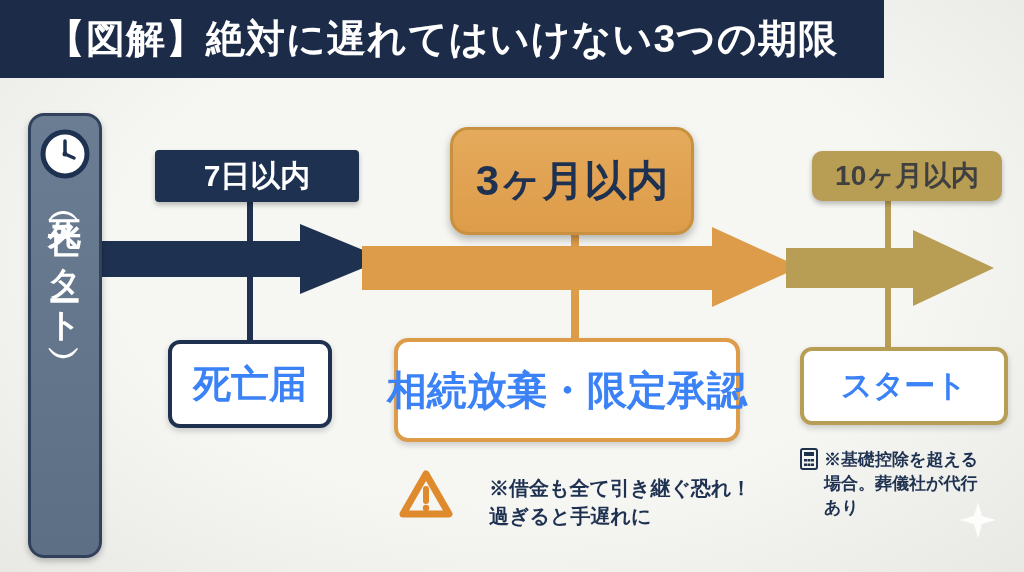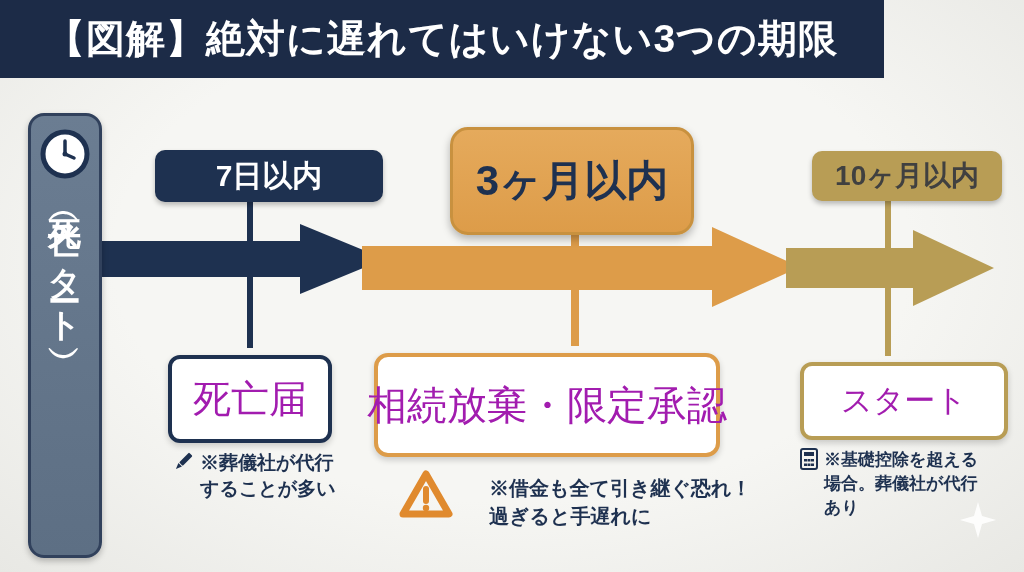--- a/index.html
+++ b/index.html
@@ -62,22 +62,22 @@
   }
 
   
   .badge {
     position: absolute;
     display: flex; align-items: center; justify-content: center;
     font-weight: bold;
     white-space: nowrap;
   }
   .badge-1 {
-    left: 155px; top: 150px; width: 228px; height: 52px;
-    background: #1e3150; border-radius: 10px;
+    left: 155px; top: 150px; width: 204px; height: 52px;
+    background: #1e3150; border-radius: 4px;
     color: #ffffff; font-size: 30px;
     box-shadow: 0 3px 5px rgba(0,0,0,0.25);
   }
   .badge-2 {
     left: 450px; top: 127px; width: 244px; height: 108px;
     background: linear-gradient(180deg, #e5aa5c 0%, #dd9c49 100%);
     border: 3px solid #c8913f;
     border-radius: 18px;
     color: #1e3150; font-size: 42px;
     box-shadow: 0 4px 8px rgba(0,0,0,0.28);
@@ -87,33 +87,32 @@
     background: #b89d55; border-radius: 10px;
     color: #404040; font-size: 28px;
     box-shadow: 0 3px 5px rgba(0,0,0,0.25);
   }
 
   
   .task-box {
     position: absolute;
     background: #ffffff;
     display: flex; align-items: center; justify-content: center;
-    font-weight: normal;
-    color: #a21caf;
+    font-weight: bold;
+    color: #3b82f6;
     white-space: nowrap;
     box-shadow: 0 3px 6px rgba(0,0,0,0.18);
-    margin-top: 15px;
   }
   .task-1 {
     left: 168px; top: 340px; width: 164px; height: 88px;
     border: 4px solid #1e3150; border-radius: 12px;
     font-size: 38px;
   }
   .task-2 {
-    left: 374px; top: 338px; width: 346px; height: 104px;
+    left: 394px; top: 338px; width: 346px; height: 104px;
     border: 4px solid #dd9c49; border-radius: 14px;
     font-size: 40px;
   }
   .task-3 {
     left: 800px; top: 347px; width: 208px; height: 78px;
     border: 4px solid #b89d55; border-radius: 12px;
     font-size: 31px;
   }
 
   
@@ -174,32 +173,20 @@
   </div>
 
   <div class="badge badge-1">7日以内</div>
   <div class="badge badge-2">3ヶ月以内</div>
   <div class="badge badge-3">10ヶ月以内</div>
 
   <div class="task-box task-1">死亡届</div>
   <div class="task-box task-2">相続放棄・限定承認</div>
   <div class="task-box task-3">スタート</div>
 
-  <div class="note note-1">
-    <span class="icon-wrap">
-      <svg width="22" height="24" viewBox="0 0 22 24">
-        <g transform="rotate(45 11 12)">
-          <rect x="8.5" y="1" width="5" height="14" rx="1" fill="#1e3150"></rect>
-          <polygon points="8.5,16 13.5,16 11,22" fill="#1e3150"></polygon>
-        </g>
-      </svg>
-    </span>
-    <span class="note-text">※葬儀社が代行
-することが多い</span>
-  </div>
 
   <div class="note note-2">
     <span class="icon-wrap">
       <svg width="56" height="54" viewBox="0 0 56 54">
         <polygon points="28,6 51,46 5,46" fill="none" stroke="#e08a2e" stroke-width="7" stroke-linejoin="round"></polygon>
         <line x1="28" y1="21" x2="28" y2="33" stroke="#e08a2e" stroke-width="6" stroke-linecap="round"></line>
         <circle cx="28" cy="40" r="3.2" fill="#e08a2e"></circle>
       </svg>
     </span>
     <span class="note-text">※借金も全て引き継ぐ恐れ！

